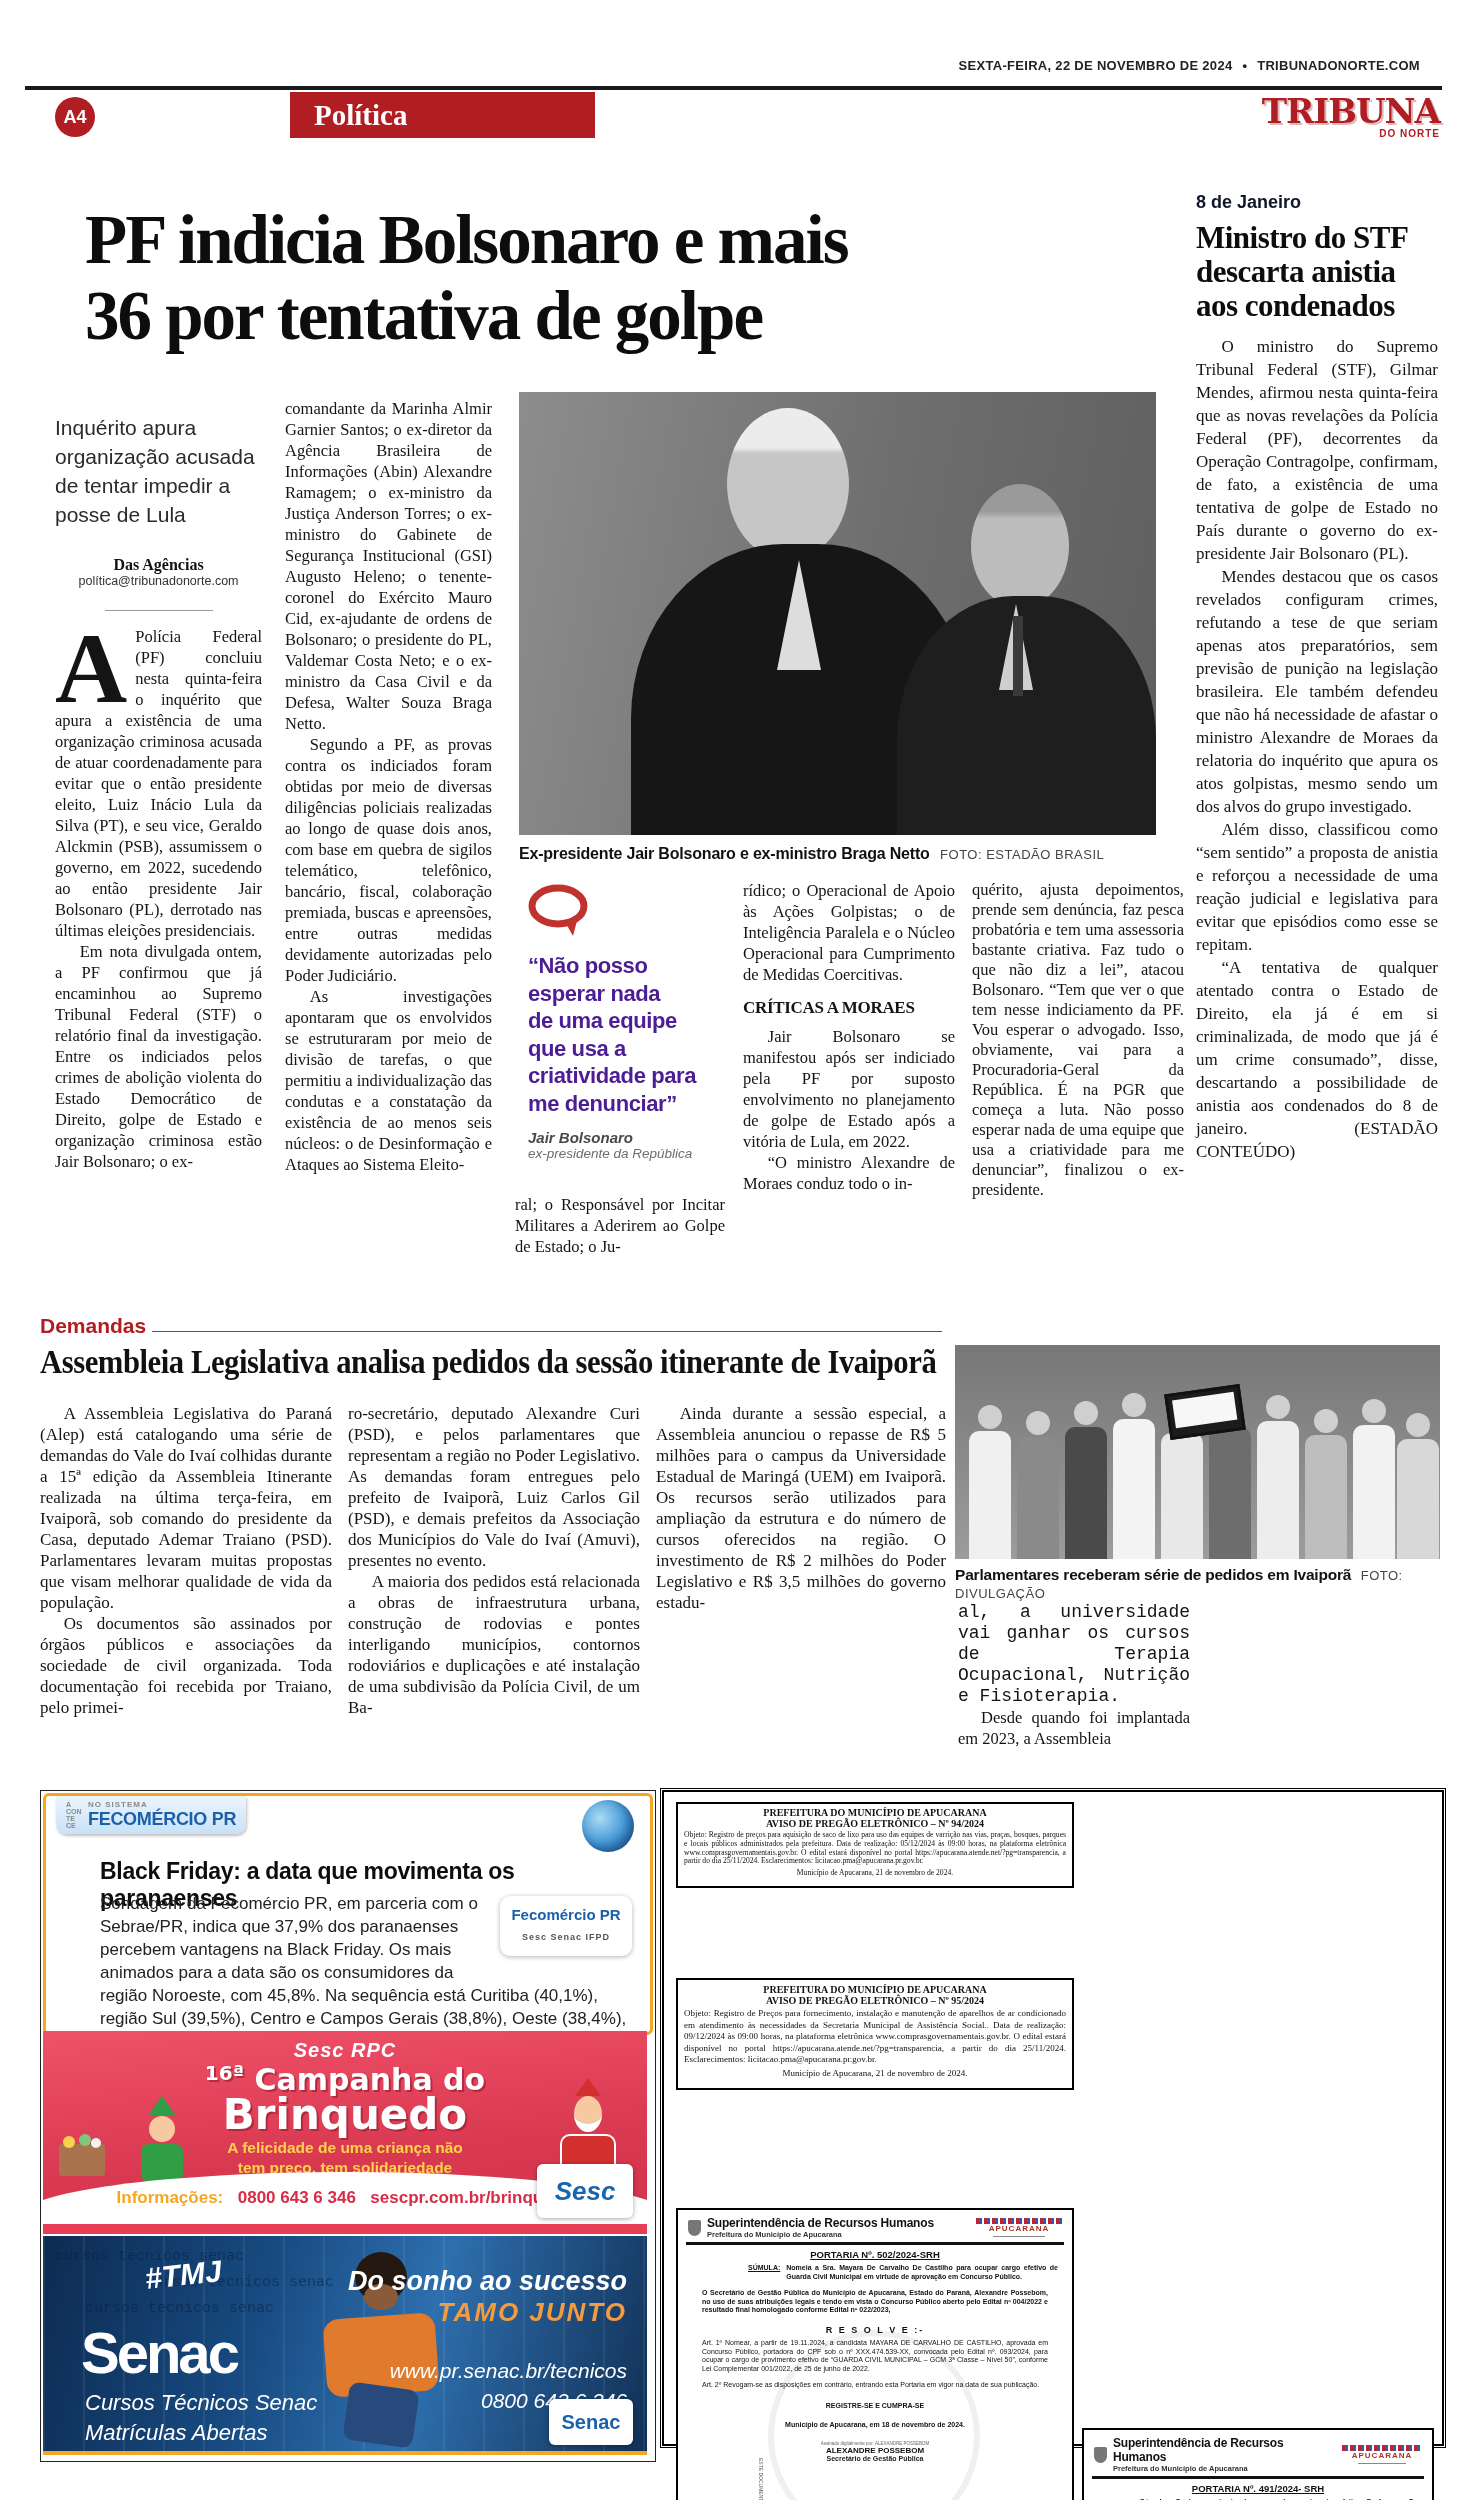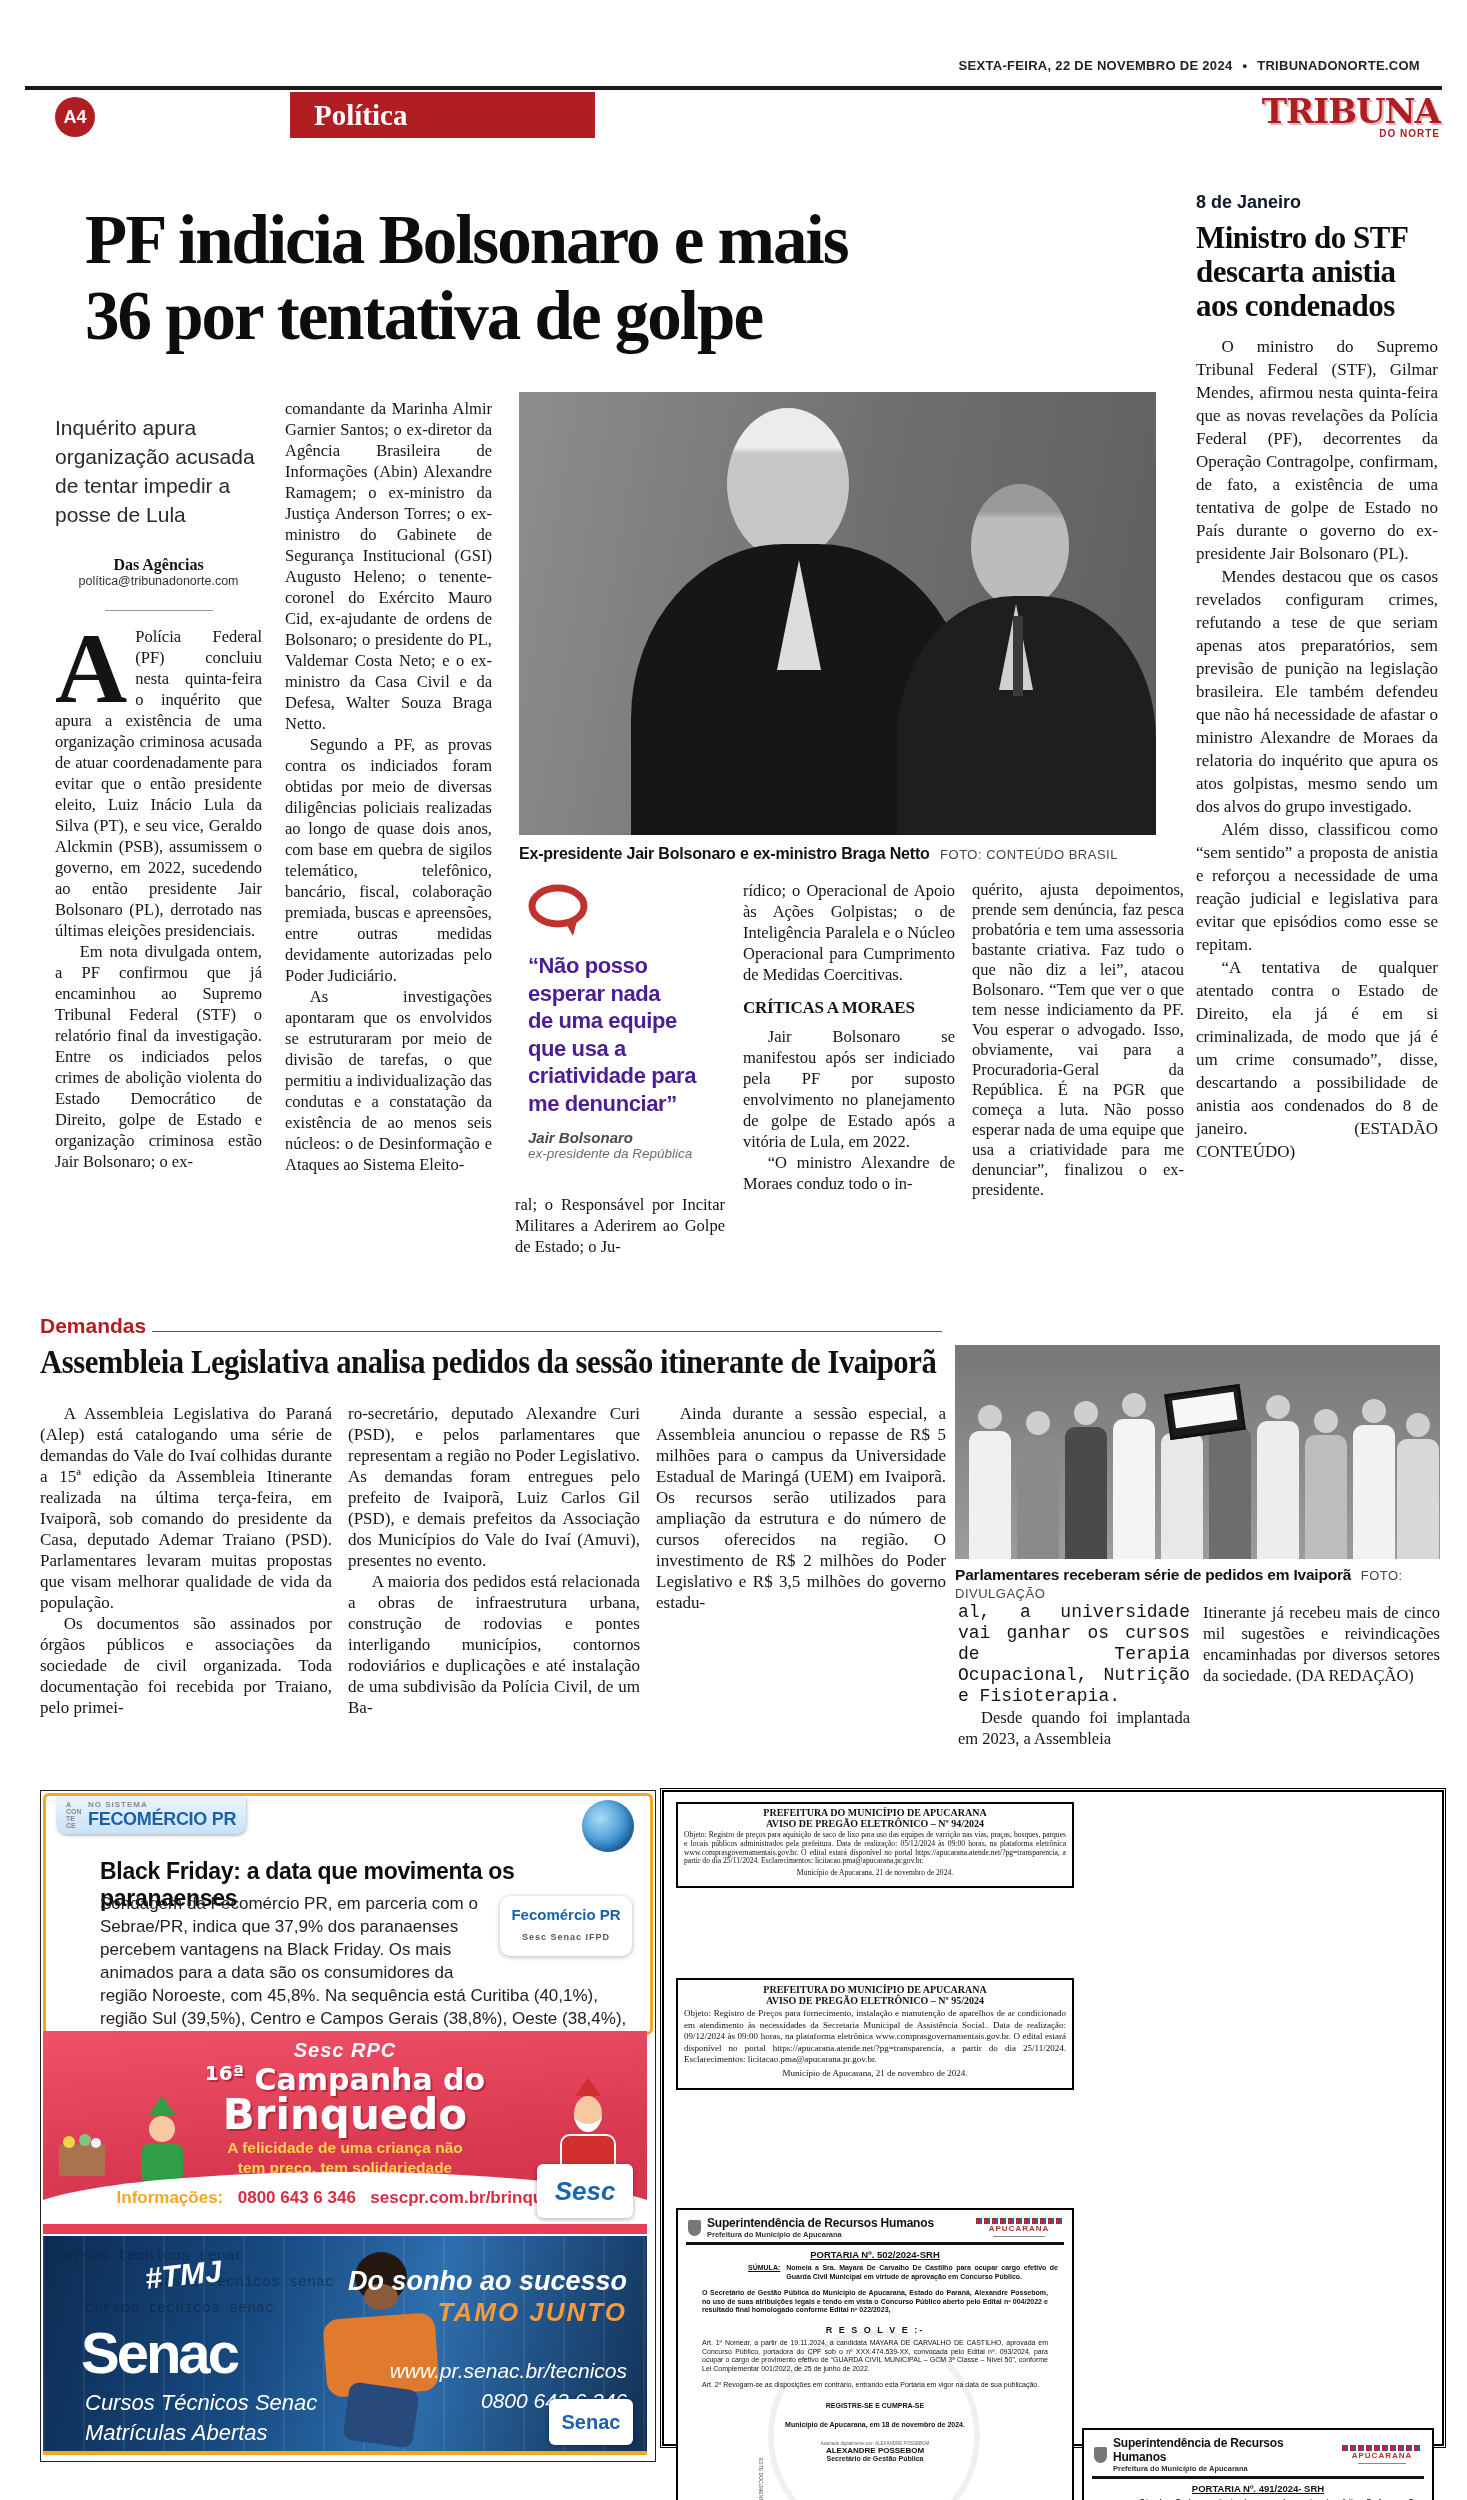--- a/index.html
+++ b/index.html
@@ -181,21 +181,21 @@
     <div class="fig-head" style="left:208px;top:16px;width:122px;height:152px;background:linear-gradient(#ececec 0 26%,#c6c6c6 30%);"></div>
     <div class="fig-body" style="left:112px;top:152px;width:340px;height:291px;background:#161616;"></div>
     <div class="abs" style="left:258px;top:168px;width:44px;height:110px;background:#ddd;clip-path:polygon(50% 0,0 100%,100% 100%);"></div>
     <div class="fig-head" style="left:452px;top:92px;width:98px;height:124px;background:linear-gradient(#9a9a9a 0 22%,#bcbcbc 28%);"></div>
     <div class="fig-body" style="left:378px;top:204px;width:259px;height:239px;background:#1e1e1e;"></div>
     <div class="abs" style="left:480px;top:212px;width:34px;height:86px;background:#cfcfcf;clip-path:polygon(50% 0,0 100%,100% 100%);"></div>
     <div class="abs" style="left:494px;top:224px;width:10px;height:80px;background:#3a3a3a;"></div>
   </div>
   <div class="abs photo-caption sans" style="left:519px;top:845px;width:637px;">
     <b>Ex-presidente Jair Bolsonaro e ex-ministro Braga Netto</b>
-    <span class="credit" style="padding-left:6px;">FOTO: CONTEÚDO BRASIL</span>
+    <span class="credit" style="padding-left:6px;">FOTO: ESTADÃO BRASIL</span>
   </div>
 
   <div class="abs" style="left:528px;top:884px;width:212px;">
     <span>
       <svg width="64" height="54" viewBox="0 0 64 54">
         <ellipse cx="30" cy="22" rx="26" ry="18" fill="none" stroke="#c0322e" stroke-width="7"></ellipse>
         <path d="M36 36 L45 52 L50 33 Z" fill="#c0322e"></path>
       </svg>
     </span>
     <div style="margin-top:10px;">
@@ -288,23 +288,20 @@
   </div>
   <div class="abs photo-caption sans" style="left:955px;top:1566px;width:485px;">
     <b style="font-size:15.5px;">Parlamentares receberam série de pedidos em Ivaiporã</b>
     <span class="credit" style="padding-left:5px;">FOTO: DIVULGAÇÃO</span>
   </div>
 
   <div class="abs dembody" style="left:958px;top:1602px;width:232px;">
     <p class="noind" style="font-size:18px;font-family:Liberation Mono, monospace;">al, a universidade vai ganhar os cursos de Terapia Ocupacional, Nutrição e Fisioterapia.</p>
     <p style="font-size:16.5px;">Desde quando foi implantada em 2023, a Assembleia</p>
   </div>
-  <div class="abs dembody" style="left:1203px;top:1602px;width:237px;">
-    <p class="noind" style="font-size:16.5px;">Itinerante já recebeu mais de cinco mil sugestões e reivindicações encaminhadas por diversos setores da sociedade. (DA REDAÇÃO)</p>
-  </div>
 
   <div class="abs adframe" style="left:40px;top:1790px;width:614px;height:670px;">
 
     <div class="abs fec-border" style="left:2px;top:2px;width:604px;height:236px;">
       <div class="abs fec-badge" style="left:10px;top:0;">
         <span class="fec-vert">A CON TE CE</span>
         <span>
           <div class="fec-nosist">NO SISTEMA</div>
           <div class="fec-name">FECOMÉRCIO PR</div>
         </span>

